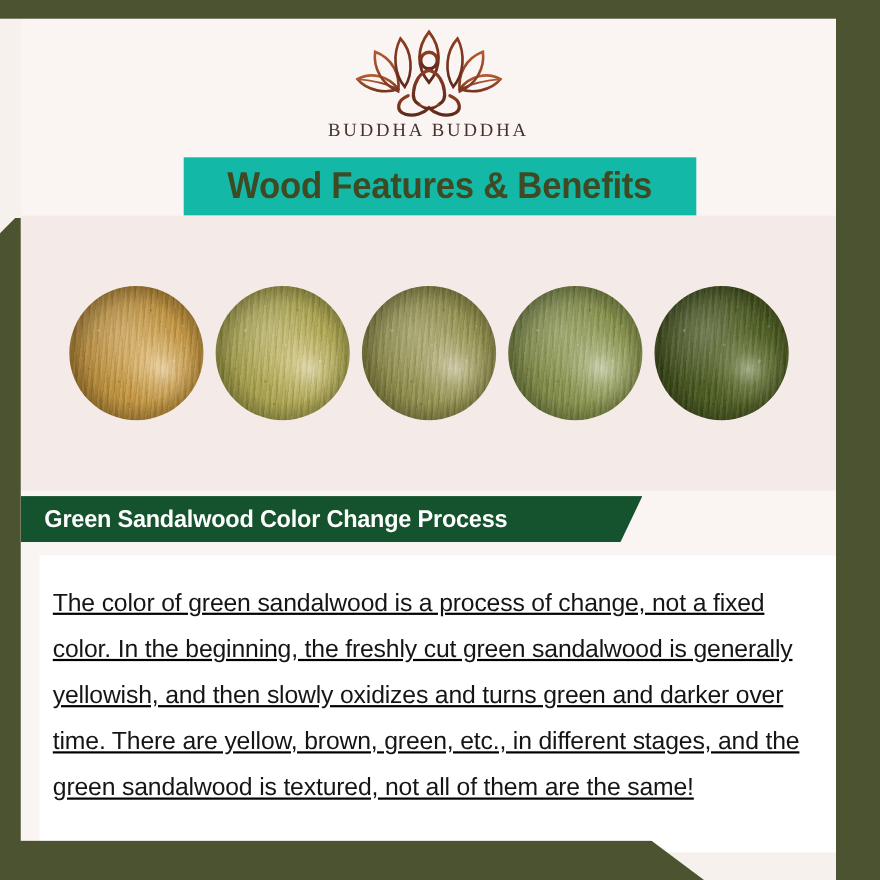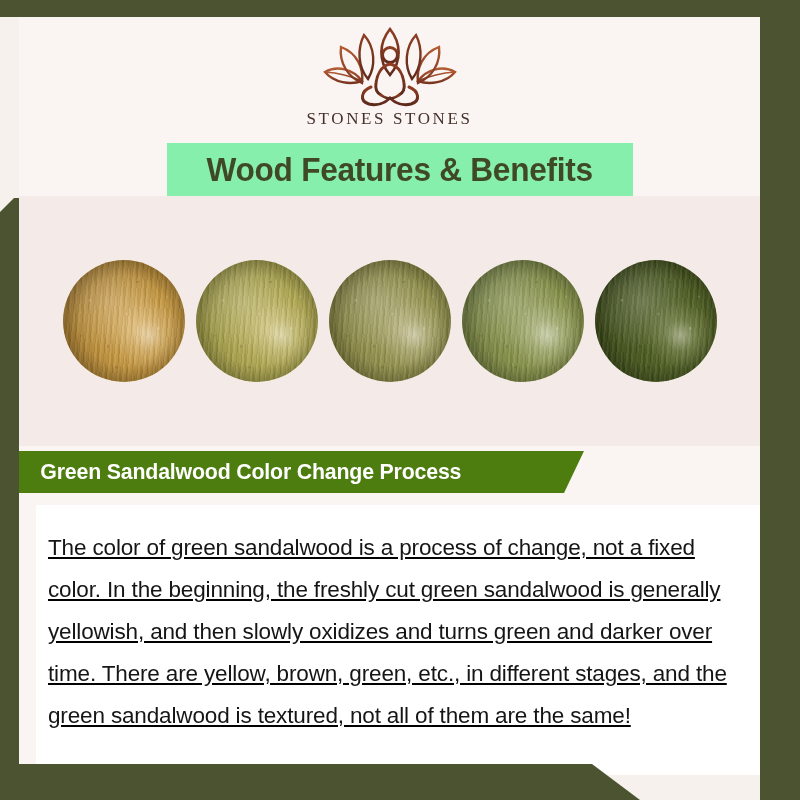--- a/index.html
+++ b/index.html
@@ -83,21 +83,21 @@
     letter-spacing: 2.6px;
     color: #46302a;
     font-weight: 400;
   }
 
   
   .title-box {
     position: absolute;
     left: 167px; top: 143px;
     width: 466px; height: 53px;
-    background: #86efac;
+    background: #14b8a6;
     display: flex;
     align-items: center;
     justify-content: center;
   }
   .title-text {
     font-size: 34px;
     font-weight: bold;
     color: #3f4a24;
     letter-spacing: -0.3px;
     white-space: nowrap;
@@ -160,21 +160,21 @@
       radial-gradient(circle at 70% 62%, rgba(255,255,255,0.42) 0%, rgba(255,255,255,0.12) 14%, rgba(255,255,255,0) 30%),
       radial-gradient(circle at 38% 34%, rgba(255,255,255,0.22) 0%, rgba(255,255,255,0) 45%),
       radial-gradient(circle at 50% 50%, rgba(0,0,0,0) 52%, rgba(0,0,0,0.30) 86%, rgba(0,0,0,0.46) 100%);
   }
 
   
   .section-banner {
     position: absolute;
     left: 19px; top: 451px;
     width: 565px; height: 42px;
-    background: #4d7c0f;
+    background: #14532d;
     clip-path: polygon(0 0, 565px 0, 545px 42px, 0 42px);
     display: flex;
     align-items: center;
   }
   .section-banner-text {
     color: #ffffff;
     font-size: 22px;
     font-weight: bold;
     padding-left: 22px;
     letter-spacing: -0.2px;
@@ -239,21 +239,21 @@
 
       <circle cx="75" cy="30" r="7.5" fill="none" stroke="url(#pg)" stroke-width="3"></circle>
 
       <path d="M75 39 C66 41 62 50 61 58 C60 64 62 68 66 70" fill="none" stroke="url(#pg)" stroke-width="3" stroke-linecap="round"></path>
       <path d="M75 39 C84 41 88 50 89 58 C90 64 88 68 84 70" fill="none" stroke="url(#pg)" stroke-width="3" stroke-linecap="round"></path>
 
       <path d="M56 62 C46 66 44 76 54 79 C62 81 70 78 75 73 C80 78 88 81 96 79 C106 76 104 66 94 62" fill="none" stroke="url(#pg)" stroke-width="3" stroke-linecap="round"></path>
 
       <path d="M66 70 C70 73 72 74 75 73 C78 74 80 73 84 70" fill="none" stroke="url(#pg)" stroke-width="2.4" stroke-linecap="round"></path>
     </svg>
-    <div class="logo-word">STONES STONES</div>
+    <div class="logo-word">BUDDHA BUDDHA</div>
   </div>
 
   <div class="title-box">
     <div class="title-text">Wood Features &amp; Benefits</div>
   </div>
 
   <div class="beads-band">
     <div class="bead" style="background:radial-gradient(circle at 62% 56%, #e0b768 0%, #c3953f 40%, #9c7329 78%, #7c5a1e 100%);">
       <div class="grain"></div>
       <div class="speck"></div>

